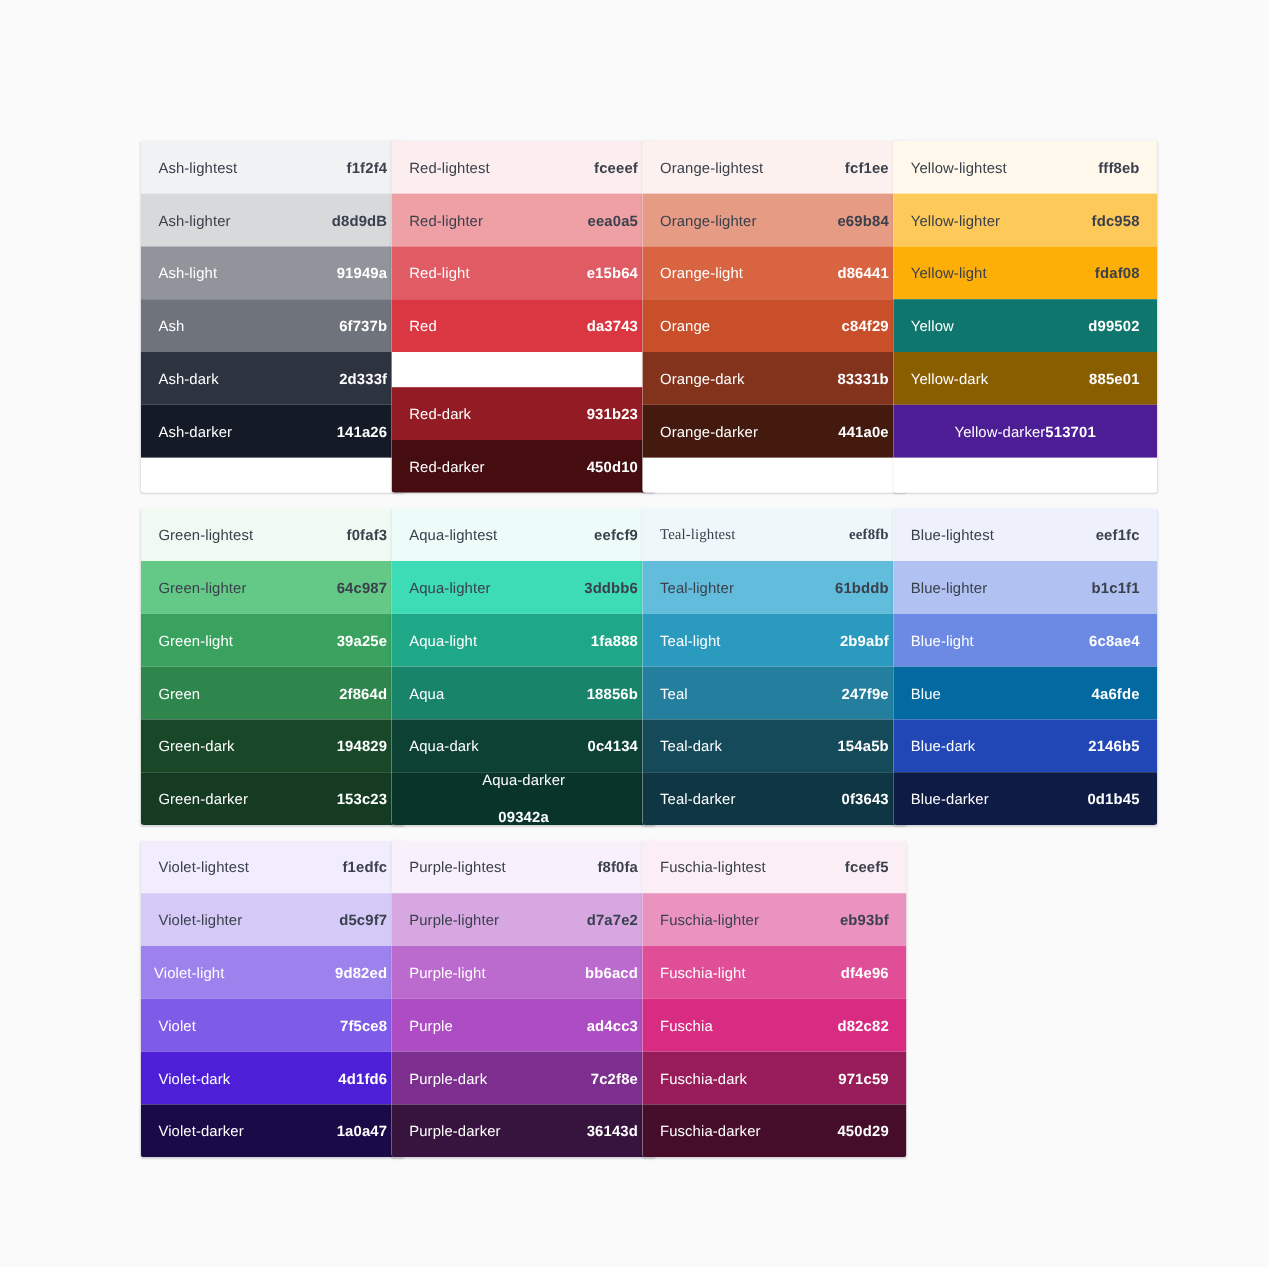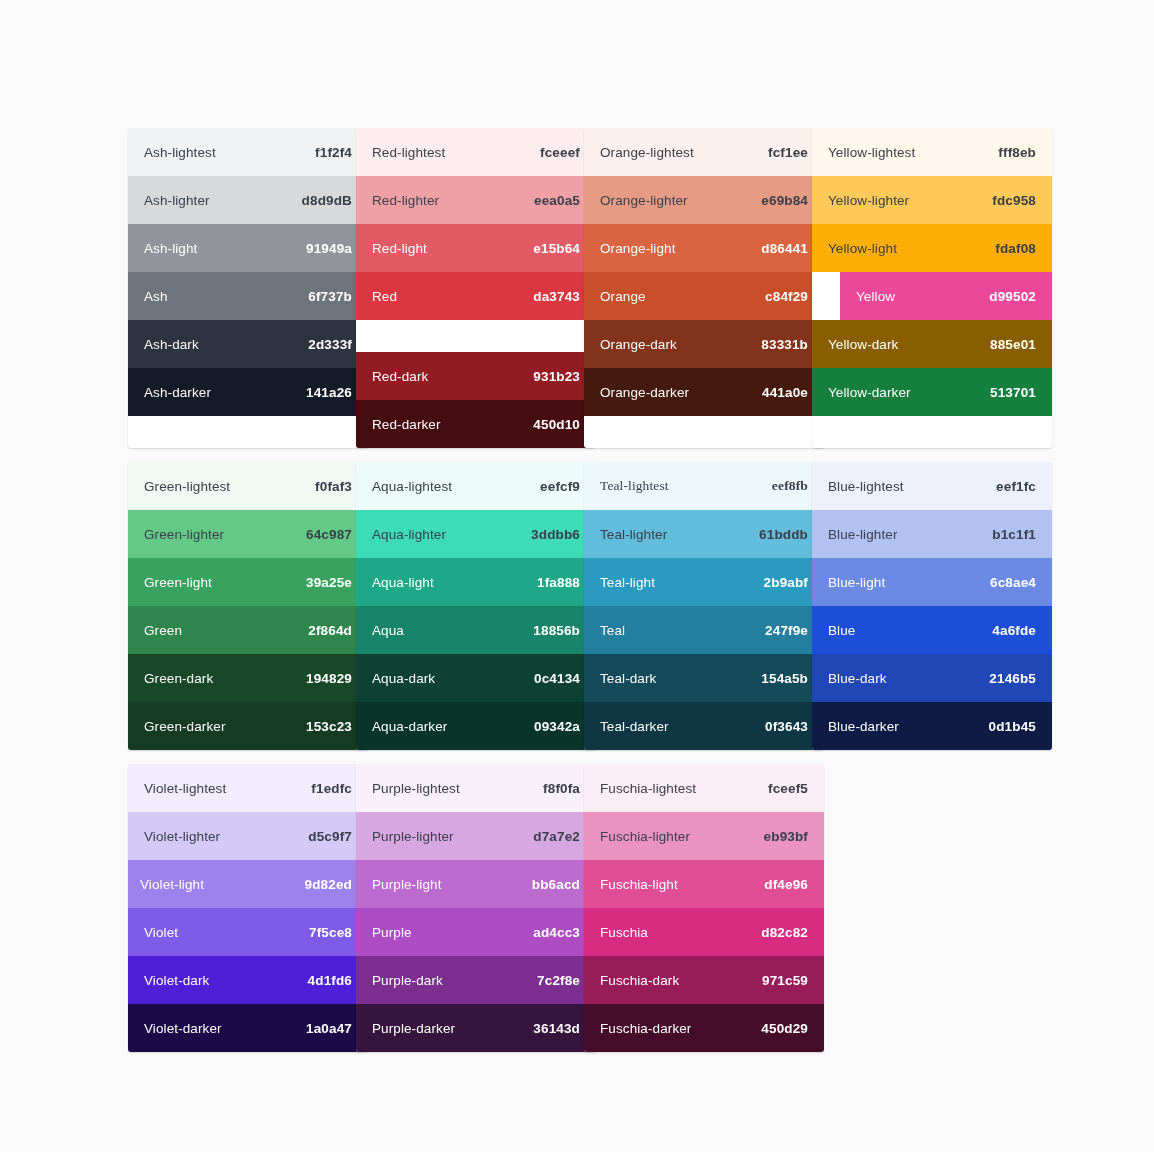--- a/index.html
+++ b/index.html
@@ -150,29 +150,29 @@
         <span class="swatch-hex">fff8eb</span>
       </div>
       <div class="swatch on-light" style="background: rgb(253, 201, 88);">
         <span class="swatch-name">Yellow-lighter</span>
         <span class="swatch-hex">fdc958</span>
       </div>
       <div class="swatch on-light" style="background: rgb(253, 175, 8);">
         <span class="swatch-name">Yellow-light</span>
         <span class="swatch-hex">fdaf08</span>
       </div>
-      <div class="swatch on-dark" style="background: #ec4899; margin-left: 28px;">
+      <div class="swatch on-dark" style="background: #0f766e;">
         <span class="swatch-name">Yellow</span>
         <span class="swatch-hex">d99502</span>
       </div>
       <div class="swatch on-dark" style="background: rgb(136, 94, 1);">
         <span class="swatch-name">Yellow-dark</span>
         <span class="swatch-hex">885e01</span>
       </div>
-      <div class="swatch on-dark" style="background: #15803d;">
+      <div class="swatch on-dark" style="background: #4c1d95; justify-content: center;">
         <span class="swatch-name">Yellow-darker</span>
         <span class="swatch-hex">513701</span>
       </div>
     </div>
     <div class="palette-card">
       <div class="swatch on-light" style="background: rgb(240, 250, 243);">
         <span class="swatch-name">Green-lightest</span>
         <span class="swatch-hex">f0faf3</span>
       </div>
       <div class="swatch on-light" style="background: rgb(100, 201, 135);">
@@ -210,21 +210,21 @@
         <span class="swatch-hex">1fa888</span>
       </div>
       <div class="swatch on-dark" style="background: rgb(24, 133, 107);">
         <span class="swatch-name">Aqua</span>
         <span class="swatch-hex">18856b</span>
       </div>
       <div class="swatch on-dark" style="background: rgb(12, 65, 52);">
         <span class="swatch-name">Aqua-dark</span>
         <span class="swatch-hex">0c4134</span>
       </div>
-      <div class="swatch on-dark" style="background: rgb(9, 52, 42);">
+      <div class="swatch on-dark" style="background: rgb(9, 52, 42); flex-direction: column;">
         <span class="swatch-name">Aqua-darker</span>
         <span class="swatch-hex">09342a</span>
       </div>
     </div>
     <div class="palette-card">
       <div class="swatch on-light" style="background: rgb(238, 248, 251); font-family: Liberation Serif, serif;">
         <span class="swatch-name">Teal-lightest</span>
         <span class="swatch-hex">eef8fb</span>
       </div>
       <div class="swatch on-light" style="background: rgb(97, 189, 219);">
@@ -254,21 +254,21 @@
         <span class="swatch-hex">eef1fc</span>
       </div>
       <div class="swatch on-light" style="background: rgb(177, 193, 241);">
         <span class="swatch-name">Blue-lighter</span>
         <span class="swatch-hex">b1c1f1</span>
       </div>
       <div class="swatch on-dark" style="background: rgb(108, 138, 228);">
         <span class="swatch-name">Blue-light</span>
         <span class="swatch-hex">6c8ae4</span>
       </div>
-      <div class="swatch on-dark" style="background: #1d4ed8;">
+      <div class="swatch on-dark" style="background: #0369a1;">
         <span class="swatch-name">Blue</span>
         <span class="swatch-hex">4a6fde</span>
       </div>
       <div class="swatch on-dark" style="background: rgb(33, 70, 181);">
         <span class="swatch-name">Blue-dark</span>
         <span class="swatch-hex">2146b5</span>
       </div>
       <div class="swatch on-dark" style="background: rgb(13, 27, 69);">
         <span class="swatch-name">Blue-darker</span>
         <span class="swatch-hex">0d1b45</span>

